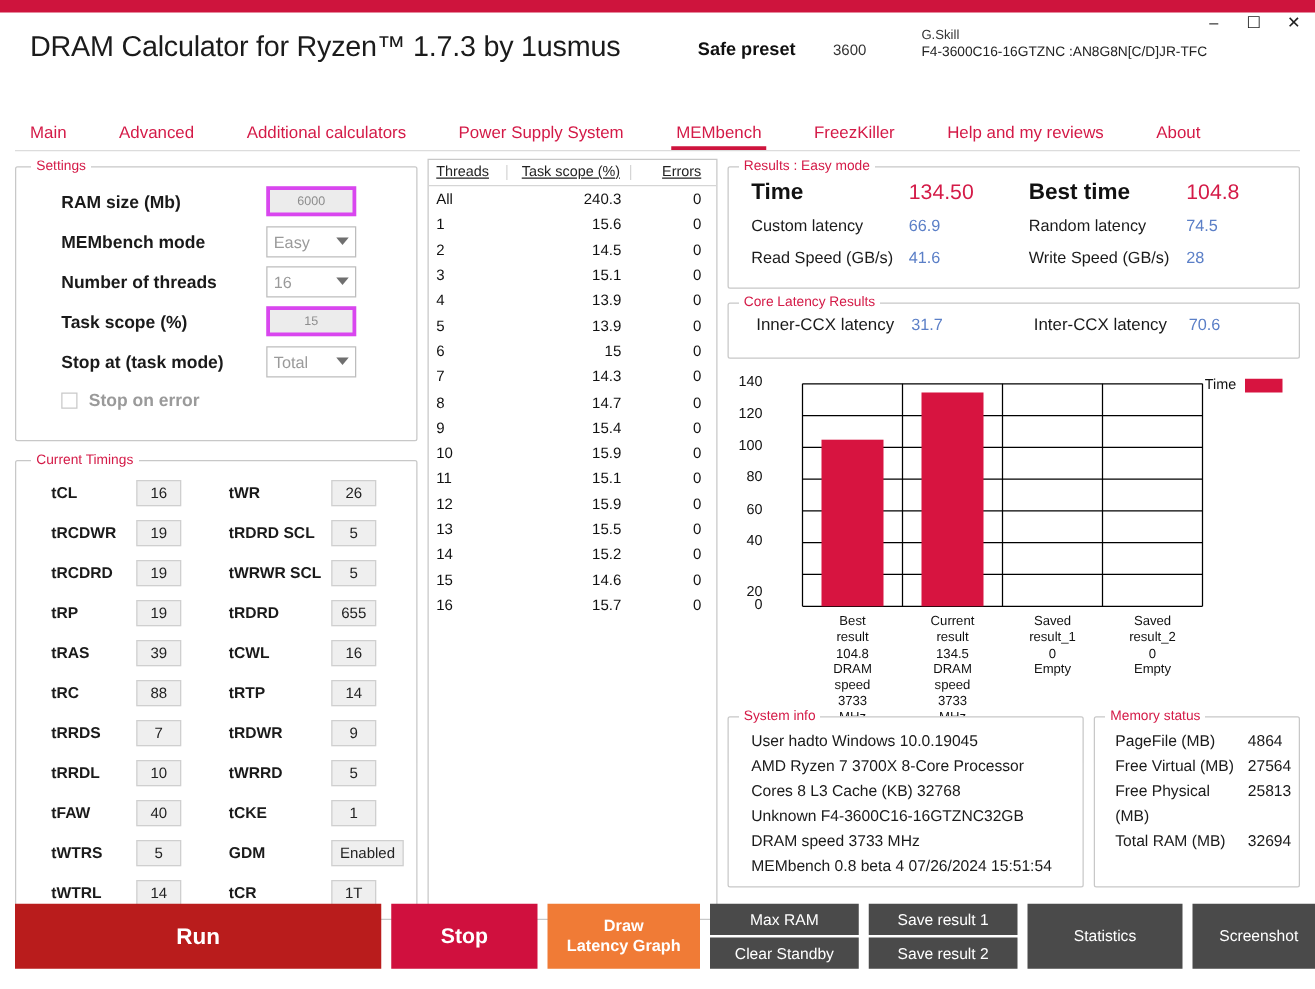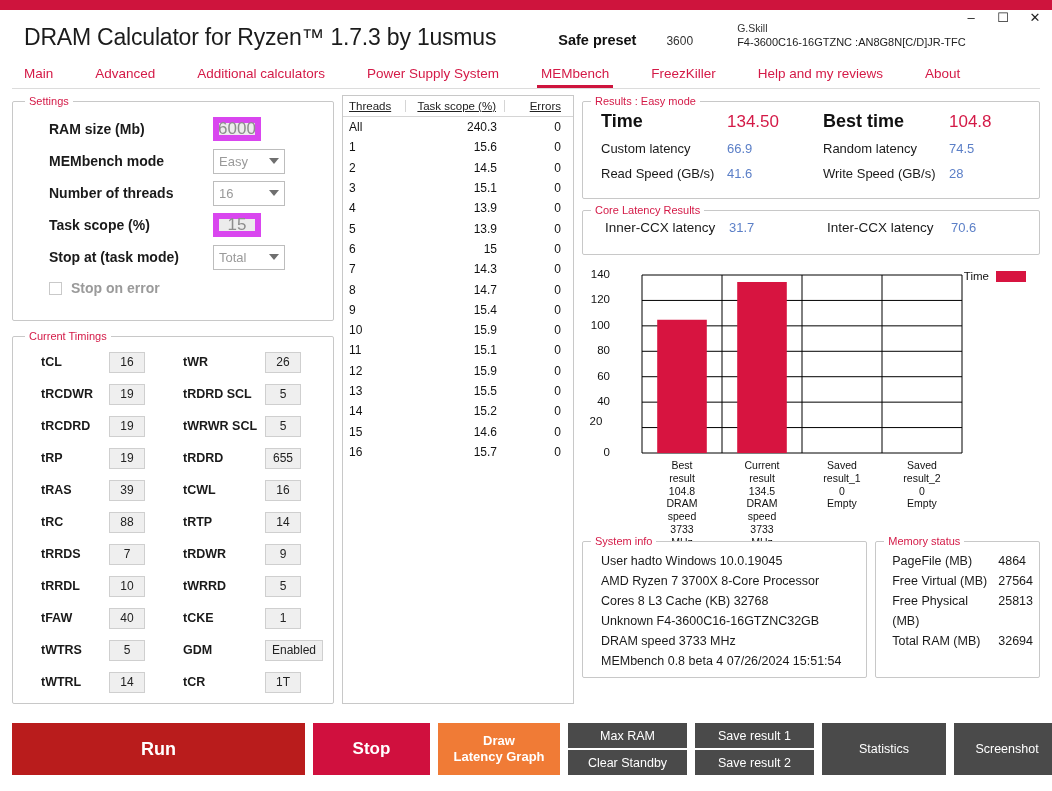--- a/index.html
+++ b/index.html
@@ -35,21 +35,21 @@
   }
   #preset-wrap { display:flex; align-items:baseline; margin-top:22px; margin-left:62px; }
   #preset-name { font-size:14.5px; font-weight:bold; color:#101010; }
   #preset-freq { font-size:12px; color:#333; margin-left:30px; }
   #meminfo { margin-top:11px; margin-left:44px; line-height:1.35; }
   #meminfo .brand { font-size:10.5px; color:#333; }
   #meminfo .pn { font-size:11px; color:#222; white-space:nowrap; }
   
   #nav {
     position:relative; display:flex; align-items:flex-end;
-    padding-left:24px; height:30px;
+    padding-left:24px; height:30px;margin-top:32px;
   }
   #nav .tab {
     font-size:13.5px; color:#d41a47; padding:0 0 7px 0; margin-right:42px;
     position:relative; white-space:nowrap; cursor:pointer;
   }
   #nav .tab.active { color:#d41a47; }
   #nav .tab.active::after {
     content:""; position:absolute; left:-4px; right:-4px; bottom:0;
     height:3px; background:#ce143d;
   }
@@ -64,23 +64,23 @@
     border:1px solid #c8c8c8; border-radius:2px; margin:0; padding:6px 10px 8px 10px;
     position:relative; background:#fff;
   }
   fieldset.group > legend {
     font-size:11px; color:#d41a47; padding:0 4px; margin-left:2px;
   }
   
   .setrow { display:flex; align-items:center; height:32px; margin-bottom:0; }
   .setrow .lbl { font-size:14px; font-weight:bold; color:#1a1a1a; width:190px; padding-left:26px; }
   .ctlbox {
-    width:48px; height:24px; border:6px solid #d946ef; background:#ececec;
+    width:72px; height:24px; border:3px solid #d946ef; background:#ececec;
     display:flex; align-items:center; justify-content:center;
-    font-size:17px; color:#8d8d8d;
+    font-size:10px; color:#8d8d8d;
   }
   .ctlcombo {
     width:72px; height:25px; border:1px solid #bdbdbd; background:#fff;
     display:flex; align-items:center; padding:0 5px;
     font-size:13px; color:#9a9a9a; position:relative;
   }
   .ctlcombo .cv { flex:1; }
   .ctlcombo .arr {
     width:0; height:0; border-left:5px solid transparent; border-right:5px solid transparent;
     border-top:6px solid #6f6f6f;
@@ -493,21 +493,21 @@
           <line x1="28" x2="28" y1="4" y2="182" stroke="#000" stroke-width="1"></line>
           <line x1="108" x2="108" y1="4" y2="182" stroke="#000" stroke-width="1"></line>
           <line x1="188" x2="188" y1="4" y2="182" stroke="#000" stroke-width="1"></line>
           <line x1="268" x2="268" y1="4" y2="182" stroke="#000" stroke-width="1"></line>
           <line x1="348" x2="348" y1="4" y2="182" stroke="#000" stroke-width="1"></line>
           <rect x="43.2" y="48.754285714285714" width="49.6" height="133.24571428571429" fill="#d71440"></rect>
           <rect x="123.2" y="10.992857142857133" width="49.6" height="171.00714285714287" fill="#d71440"></rect>
         </svg>
       <div id="yticks">
           <div class="axis-lbl" style="left: 0px; top: 185px;">0</div>
-          <div class="axis-lbl" style="left: 0px; top: 154px; text-align: center;">20</div>
+          <div class="axis-lbl" style="left: 0px; top: 175px;">20</div>
           <div class="axis-lbl" style="left: 0px; top: 134.143px;">40</div>
           <div class="axis-lbl" style="left: 0px; top: 108.714px;">60</div>
           <div class="axis-lbl" style="left: 0px; top: 83.2857px;">80</div>
           <div class="axis-lbl" style="left: 0px; top: 57.8571px;">100</div>
           <div class="axis-lbl" style="left: 0px; top: 32.4286px;">120</div>
           <div class="axis-lbl" style="left: 0px; top: 7px;">140</div>
         </div>
       <div id="xcats">
           <div class="cat-lbl" style="left: 70px; top: 198px;">
             <div>Best</div>

